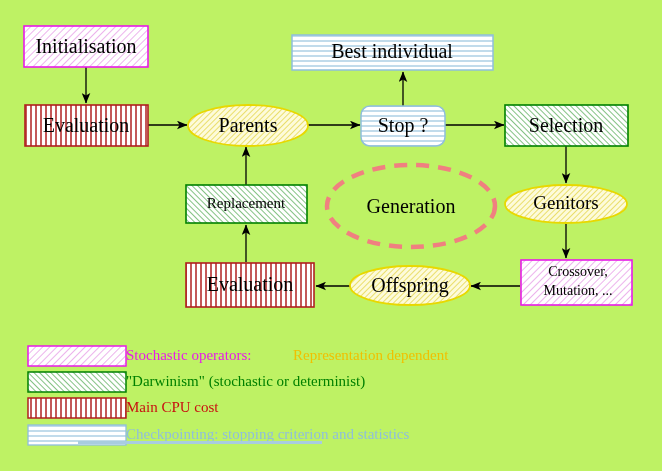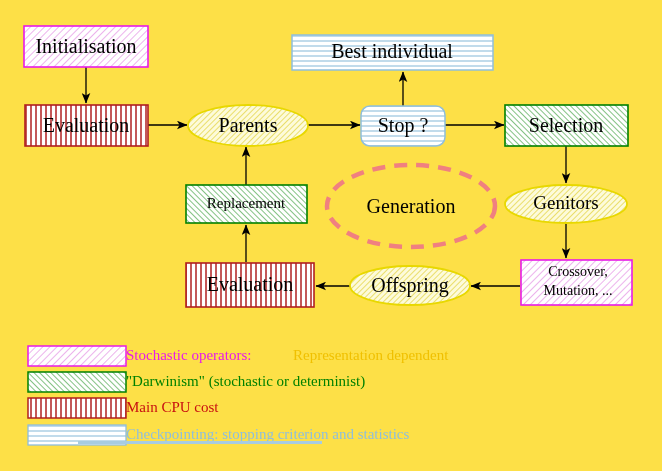--- a/index.html
+++ b/index.html
@@ -1,18 +1,18 @@
 <!DOCTYPE html>
 <html><head>
 <meta charset="utf-8">
 <style>
   html,body{margin:0;padding:0;background:#ffffff;}
   body{width:662px;height:471px;overflow:hidden;
        font-family:"Liberation Serif","DejaVu Serif",serif;}
-  #stage{position:relative;width:662px;height:471px;background:#fde047;}
+  #stage{position:relative;width:662px;height:471px;background:#bef264;}
   svg#diagram{position:absolute;left:0;top:0;width:662px;height:471px;}
   .nodelabel{font-family:"Liberation Serif","DejaVu Serif",serif;
              fill:#000;text-anchor:middle;dominant-baseline:middle;}
   .legtext{font-family:"Liberation Serif","DejaVu Serif",serif;
            dominant-baseline:middle;}
 </style>
 </head>
 <body>
 
 <div id="stage">

